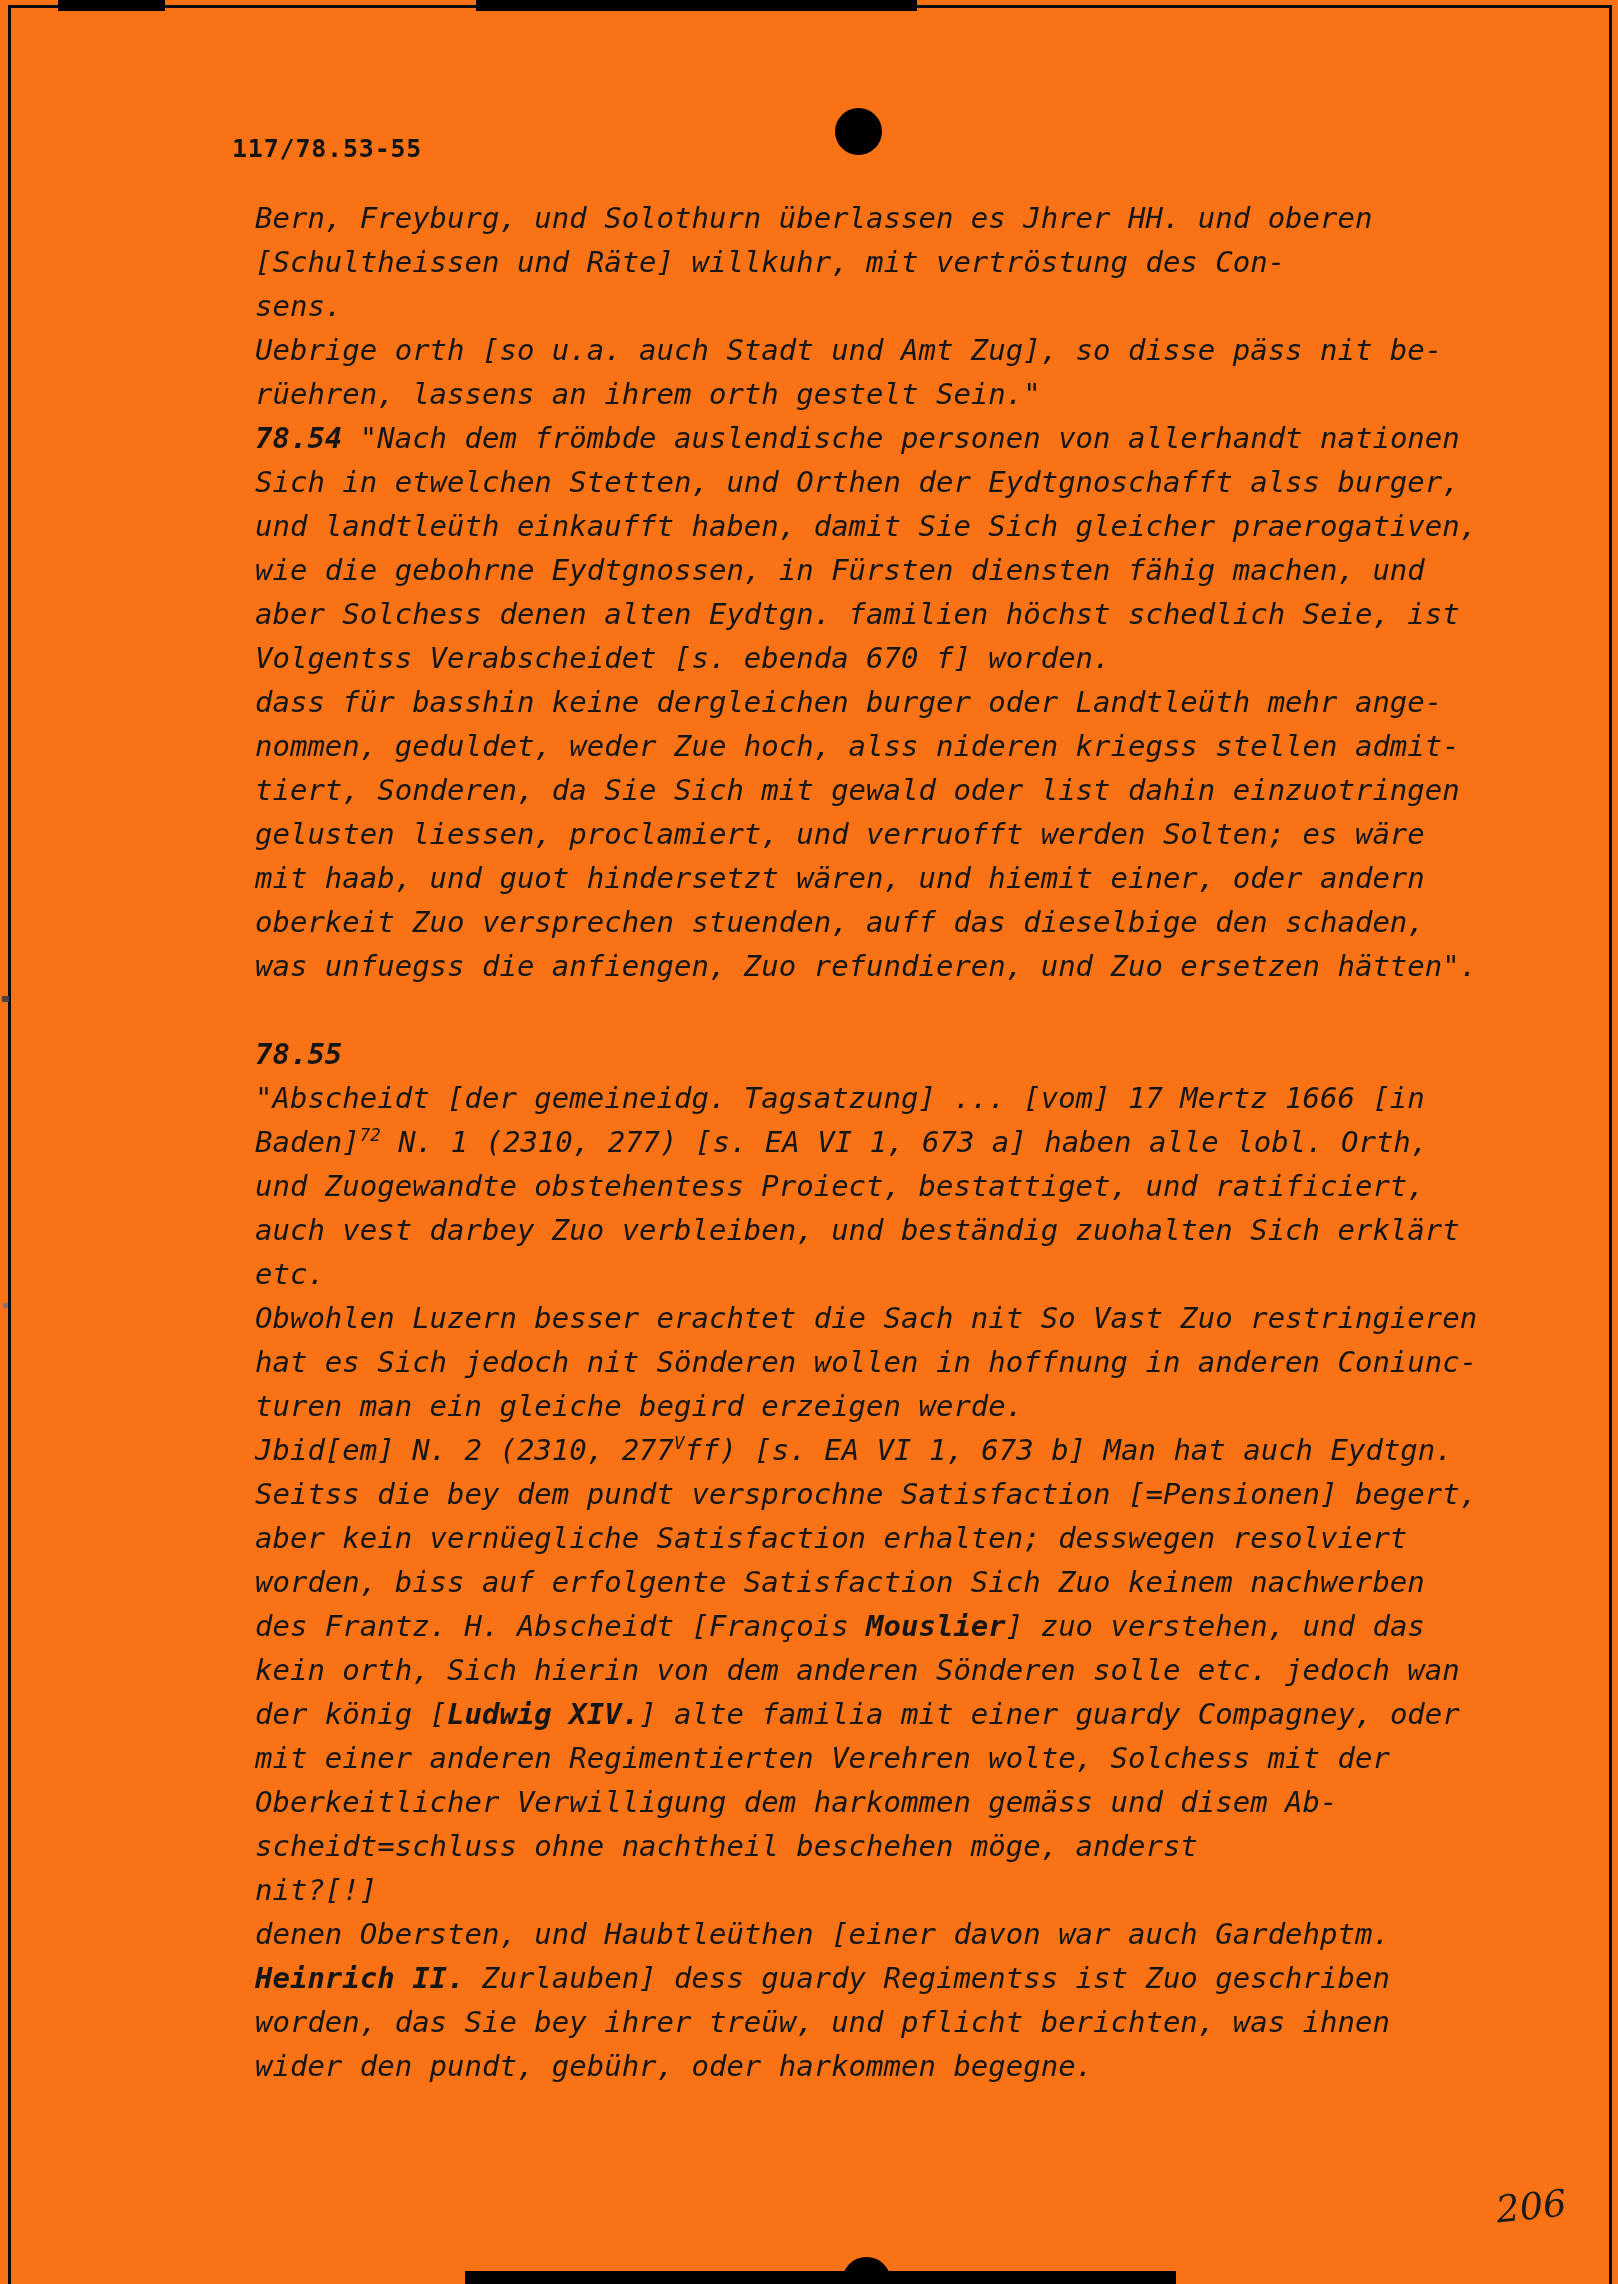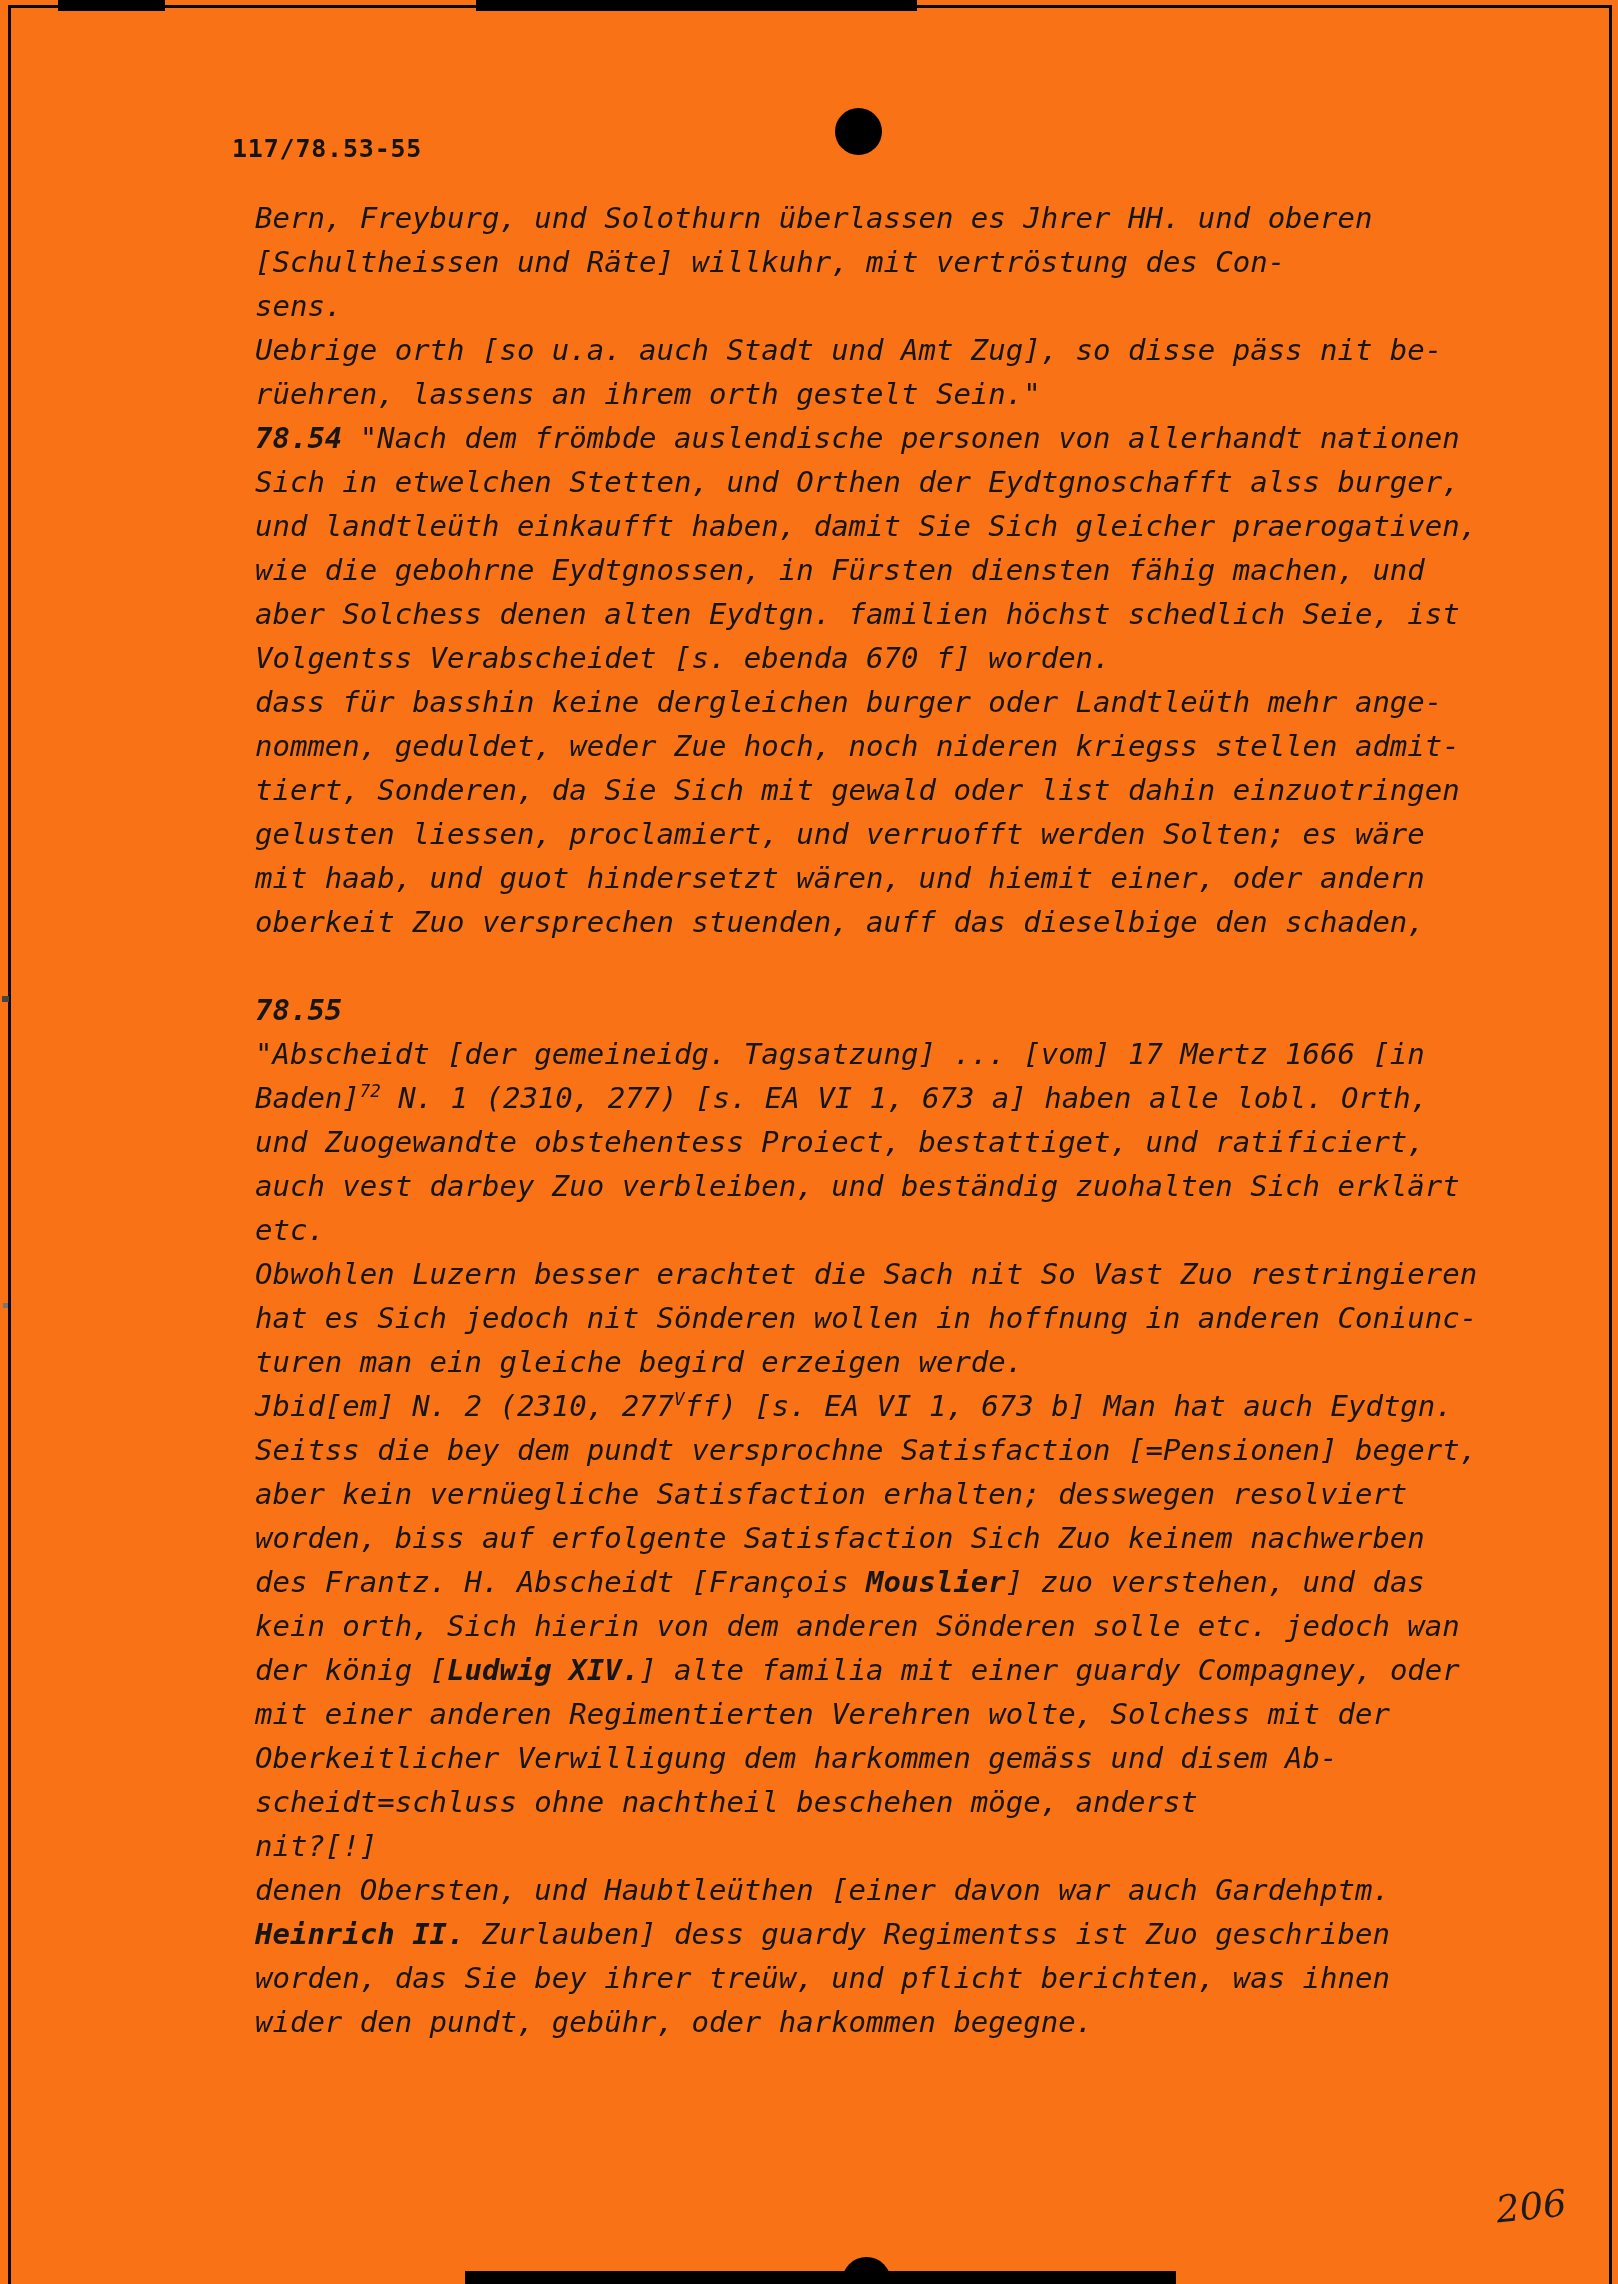--- a/index.html
+++ b/index.html
@@ -84,25 +84,26 @@
       <div class="line"><span>sens.</span></div>
       <div class="line"><span>Uebrige orth [so u.a. auch Stadt und Amt Zug], so disse päss nit be-</span></div>
       <div class="line"><span>rüehren, lassens an ihrem orth gestelt Sein."</span></div>
       <div class="line"><span class="bold">78.54</span><span> "Nach dem frömbde auslendische personen von allerhandt nationen</span></div>
       <div class="line"><span>Sich in etwelchen Stetten, und Orthen der Eydtgnoschafft alss burger,</span></div>
       <div class="line"><span>und landtleüth einkaufft haben, damit Sie Sich gleicher praerogativen,</span></div>
       <div class="line"><span>wie die gebohrne Eydtgnossen, in Fürsten diensten fähig machen, und</span></div>
       <div class="line"><span>aber Solchess denen alten Eydtgn. familien höchst schedlich Seie, ist</span></div>
       <div class="line"><span>Volgentss Verabscheidet [s. ebenda 670 f] worden.</span></div>
       <div class="line"><span>dass für basshin keine dergleichen burger oder Landtleüth mehr ange-</span></div>
-      <div class="line"><span>nommen, geduldet, weder Zue hoch, noch nideren kriegss stellen admit-</span></div>
+      <div class="line"><span>nommen, geduldet, weder Zue hoch, alss nideren kriegss stellen admit-</span></div>
       <div class="line"><span>tiert, Sonderen, da Sie Sich mit gewald oder list dahin einzuotringen</span></div>
       <div class="line"><span>gelusten liessen, proclamiert, und verruofft werden Solten; es wäre</span></div>
       <div class="line"><span>mit haab, und guot hindersetzt wären, und hiemit einer, oder andern</span></div>
       <div class="line"><span>oberkeit Zuo versprechen stuenden, auff das dieselbige den schaden,</span></div>
+      <div class="line"><span>was unfuegss die anfiengen, Zuo refundieren, und Zuo ersetzen hätten".</span></div>
       <div class="line">&nbsp;</div>
       <div class="line"><span class="bold">78.55</span></div>
       <div class="line"><span>"Abscheidt [der gemeineidg. Tagsatzung] ... [vom] 17 Mertz 1666 [in</span></div>
       <div class="line"><span>Baden]</span><sup>72</sup><span> N. 1 (2310, 277) [s. EA VI 1, 673 a] haben alle lobl. Orth,</span></div>
       <div class="line"><span>und Zuogewandte obstehentess Proiect, bestattiget, und ratificiert,</span></div>
       <div class="line"><span>auch vest darbey Zuo verbleiben, und beständig zuohalten Sich erklärt</span></div>
       <div class="line"><span>etc.</span></div>
       <div class="line"><span>Obwohlen Luzern besser erachtet die Sach nit So Vast Zuo restringieren</span></div>
       <div class="line"><span>hat es Sich jedoch nit Sönderen wollen in hoffnung in anderen Coniunc-</span></div>
       <div class="line"><span>turen man ein gleiche begird erzeigen werde.</span></div>

